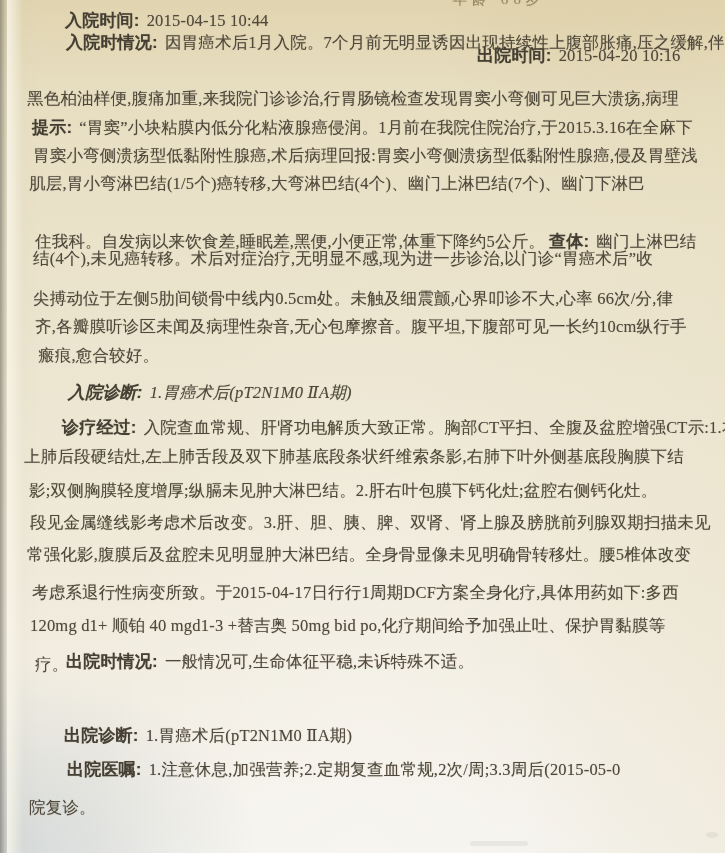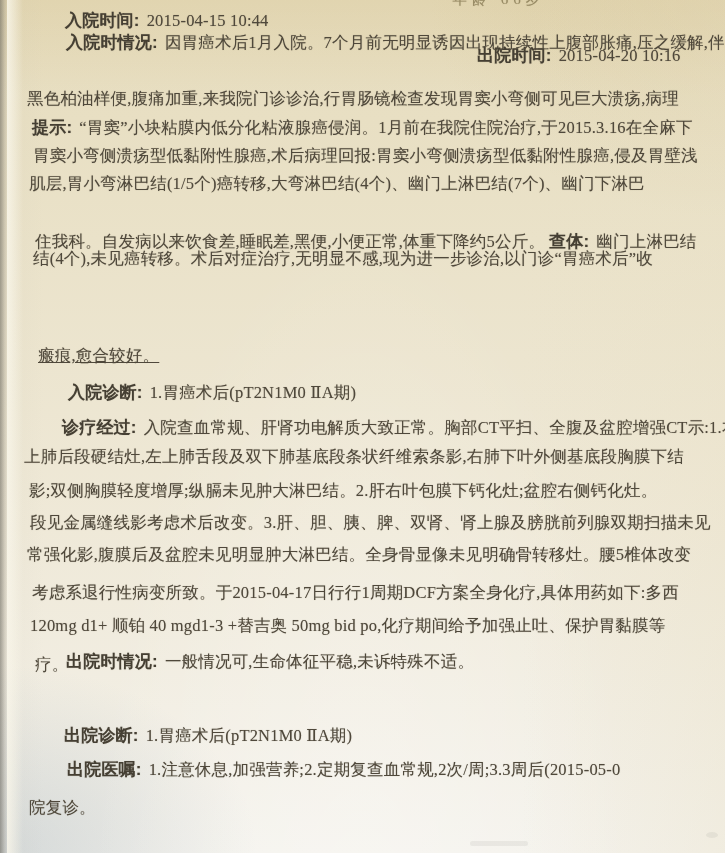--- a/index.html
+++ b/index.html
@@ -71,22 +71,24 @@
     <span class="lbl">出院时间:</span><span>2015-04-20 10:16</span>
   </div>
 
   <div class="line" style="left:66px;top:33px;"><span class="lbl">入院时情况:</span><span>因胃癌术后1月入院。7个月前无明显诱因出现持续性上腹部胀痛,压之缓解,伴</span></div>
   <div class="line" style="left:27px;top:90px;"><span>黑色柏油样便,腹痛加重,来我院门诊诊治,行胃肠镜检查发现胃窦小弯侧可见巨大溃疡,病理</span></div>
   <div class="line" style="left:32px;top:118px;"><span class="lbl">提示:</span><span>“胃窦”小块粘膜内低分化粘液腺癌侵润。1月前在我院住院治疗,于2015.3.16在全麻下</span></div>
   <div class="line" style="left:33px;top:147px;"><span>胃窦小弯侧溃疡型低黏附性腺癌,术后病理回报:胃窦小弯侧溃疡型低黏附性腺癌,侵及胃壁浅</span></div>
   <div class="line" style="left:29px;top:175px;"><span>肌层,胃小弯淋巴结(1/5个)癌转移,大弯淋巴结(4个)、幽门上淋巴结(7个)、幽门下淋巴</span></div>
   <div class="line" style="left:33px;top:204px;margin-top:46px;"><span>结(4个),未见癌转移。术后对症治疗,无明显不感,现为进一步诊治,以门诊“胃癌术后”收</span></div>
   <div class="line" style="left:35px;top:232px;"><span>住我科。自发病以来饮食差,睡眠差,黑便,小便正常,体重下降约5公斤。</span><span class="lbl mid">查体:</span><span>幽门上淋巴结</span></div>
-  <div class="line" style="left:38px;top:347px;text-decoration:underline;"><span>瘢痕,愈合较好。</span></div>
-  <div class="line" style="left:68px;top:383px;"><span class="lbl">入院诊断:</span><span>1.胃癌术后(pT2N1M0 ⅡA期)</span></div>
+  <div class="line" style="left:33px;top:290px;"><span>尖搏动位于左侧5肋间锁骨中线内0.5cm处。未触及细震颤,心界叩诊不大,心率 66次/分,律</span></div>
+  <div class="line" style="left:35px;top:318px;"><span>齐,各瓣膜听诊区未闻及病理性杂音,无心包摩擦音。腹平坦,下腹部可见一长约10cm纵行手</span></div>
+  <div class="line" style="left:38px;top:347px;"><span>瘢痕,愈合较好。</span></div>
+  <div class="line" style="left:68px;top:383px;font-style:italic;"><span class="lbl">入院诊断:</span><span>1.胃癌术后(pT2N1M0 ⅡA期)</span></div>
   <div class="line" style="left:62px;top:418px;"><span class="lbl">诊疗经过:</span><span>入院查血常规、肝肾功电解质大致正常。胸部CT平扫、全腹及盆腔增强CT示:1.右</span></div>
   <div class="line" style="left:24px;top:448px;"><span>上肺后段硬结灶,左上肺舌段及双下肺基底段条状纤维索条影,右肺下叶外侧基底段胸膜下结</span></div>
   <div class="line" style="left:29px;top:482px;"><span>影;双侧胸膜轻度增厚;纵膈未见肿大淋巴结。2.肝右叶包膜下钙化灶;盆腔右侧钙化灶。</span></div>
   <div class="line" style="left:30px;top:514px;"><span>段见金属缝线影考虑术后改变。3.肝、胆、胰、脾、双肾、肾上腺及膀胱前列腺双期扫描未见</span></div>
   <div class="line" style="left:27px;top:546px;"><span>常强化影,腹膜后及盆腔未见明显肿大淋巴结。全身骨显像未见明确骨转移灶。腰5椎体改变</span></div>
   <div class="line" style="left:32px;top:584px;"><span>考虑系退行性病变所致。于2015-04-17日行行1周期DCF方案全身化疗,具体用药如下:多西</span></div>
   <div class="line" style="left:30px;top:617px;"><span>120mg d1+ 顺铂 40 mgd1-3 +替吉奥 50mg bid po,化疗期间给予加强止吐、保护胃黏膜等</span></div>
   <div class="line" style="left:35px;top:656px;"><span>疗。</span></div>
   <div class="line" style="left:66px;top:652px;"><span class="lbl">出院时情况:</span><span>一般情况可,生命体征平稳,未诉特殊不适。</span></div>
   <div class="line" style="left:64px;top:726px;"><span class="lbl">出院诊断:</span><span>1.胃癌术后(pT2N1M0 ⅡA期)</span></div>

